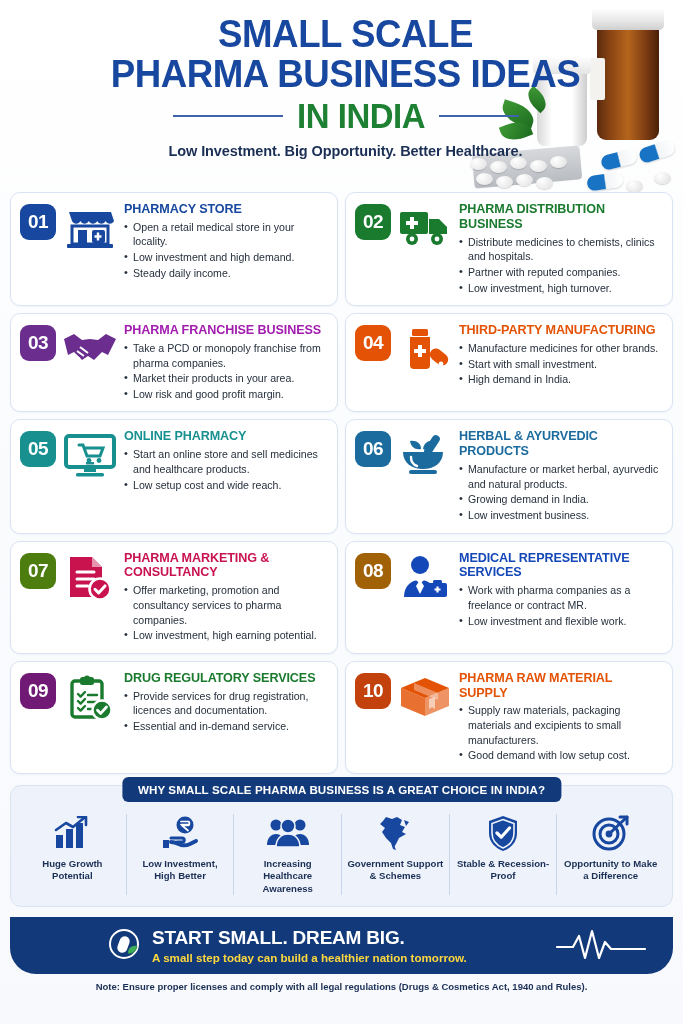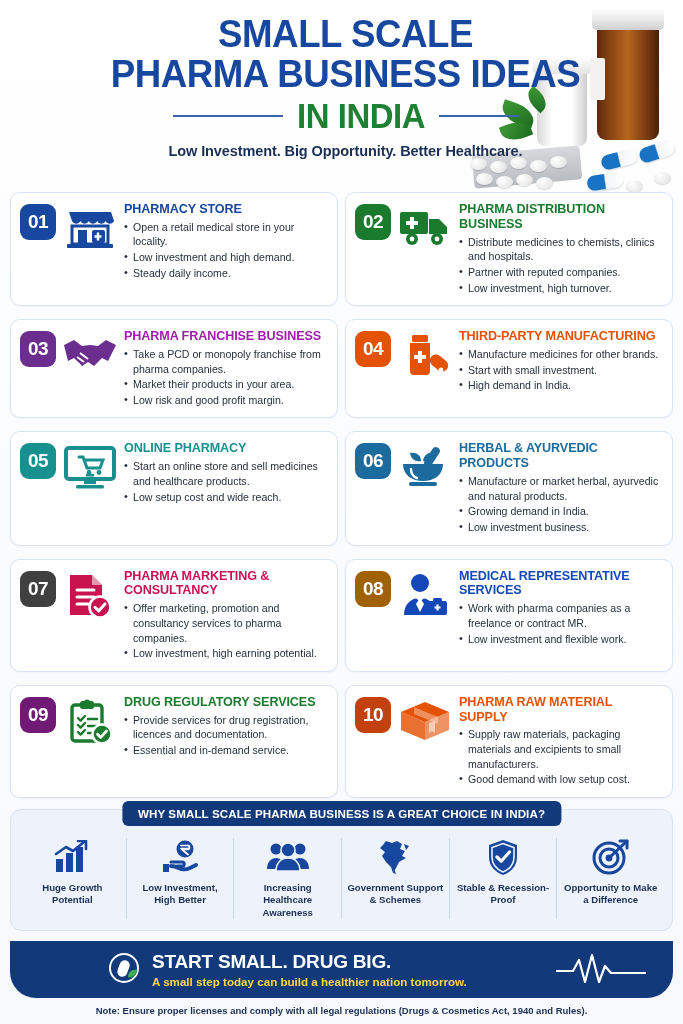--- a/index.html
+++ b/index.html
@@ -92,21 +92,21 @@
   }
   .cap-pill {
     position: absolute; width: 36px; height: 15px; border-radius: 8px;
     background: linear-gradient(90deg,#1873c4 0%,#1873c4 48%,#f2f4f6 52%,#ffffff 100%);
     box-shadow: 0 1px 2px rgba(0,0,0,.18);
   }
 
   
   .grid {
     display: grid; grid-template-columns: 1fr 1fr;
-    gap: 13px 7px; padding: 0 10px;
+    gap: 7px 7px; padding: 0 10px;
   }
   .card {
     background: #ffffff; border: 1px solid #d8e4f3; border-radius: 10px;
     padding: 9px 10px 9px 9px; display: flex; align-items: flex-start; gap: 6px;
     box-shadow: 0 1px 2px rgba(30,70,140,.05);
   }
   .badge {
     flex: 0 0 auto; width: 36px; height: 36px; border-radius: 9px;
     color: #ffffff; font-size: 19px; font-weight: bold;
     display: flex; align-items: center; justify-content: center;
@@ -328,21 +328,21 @@
      <div class="card-body">
        <div class="card-title" style="color:#1B6B9E">HERBAL &amp; AYURVEDIC PRODUCTS</div>
        <ul class="card-list">
          <li>Manufacture or market herbal, ayurvedic and natural products.</li>
             <li>Growing demand in India.</li>
             <li>Low investment business.</li>
        </ul>
      </div>
       </div>
       <div class="card">
-        <div class="badge" style="background:#404040">07</div>
+        <div class="badge" style="background:#4d7c0f">07</div>
      <div class="icon-box">
           <svg width="48" height="46" viewBox="0 0 48 46">
             <path d="M4 2h22l10 10v30H4z" fill="#C8134F"></path>
             <path d="M26 2v10h10" fill="#fff" opacity=".55"></path>
             <path d="M11 17h17M11 24h17M11 31h11" stroke="#fff" stroke-width="3" stroke-linecap="round"></path>
             <circle cx="34" cy="34" r="10.5" fill="#C8134F" stroke="#fff" stroke-width="2.6"></circle>
             <path d="M29 34.3l3.6 3.6 6.4-7" fill="none" stroke="#fff" stroke-width="3" stroke-linecap="round" stroke-linejoin="round"></path>
           </svg>
         </div>
      <div class="card-body">
@@ -495,21 +495,21 @@
     <div class="cta">
       <span class="cta-badge">
         <svg width="40" height="40" viewBox="0 0 40 40">
           <circle cx="18" cy="18" r="14" fill="none" stroke="#ffffff" stroke-width="2"></circle>
           <rect x="12.5" y="10" width="10" height="17" rx="5" fill="#ffffff" transform="rotate(20 17.5 18.5)"></rect>
           <path d="M22 27c5 1 8-2 9-7-5-1-9 2-9 7z" fill="#3fae5a"></path>
           <path d="M22 27c5 1 8-2 9-7" fill="none" stroke="#2d8c45" stroke-width="1"></path>
         </svg>
       </span>
       <div class="cta-text">
-        <div class="cta-title">START SMALL. DRUG BIG.</div>
+        <div class="cta-title">START SMALL. DREAM BIG.</div>
         <div class="cta-sub">A small step today can build a healthier nation tomorrow.</div>
       </div>
       <span class="cta-pulse">
         <svg width="92" height="34" viewBox="0 0 92 34">
           <path d="M2 20 H18 l6 -11 l6 22 l7 -27 l7 27 l6 -16 l6 7 H90" fill="none" stroke="#ffffff" stroke-width="2.2" stroke-linejoin="round" stroke-linecap="round"></path>
         </svg>
       </span>
     </div>
     <div class="note">Note: Ensure proper licenses and comply with all legal regulations (Drugs &amp; Cosmetics Act, 1940 and Rules).</div>
   </div>

